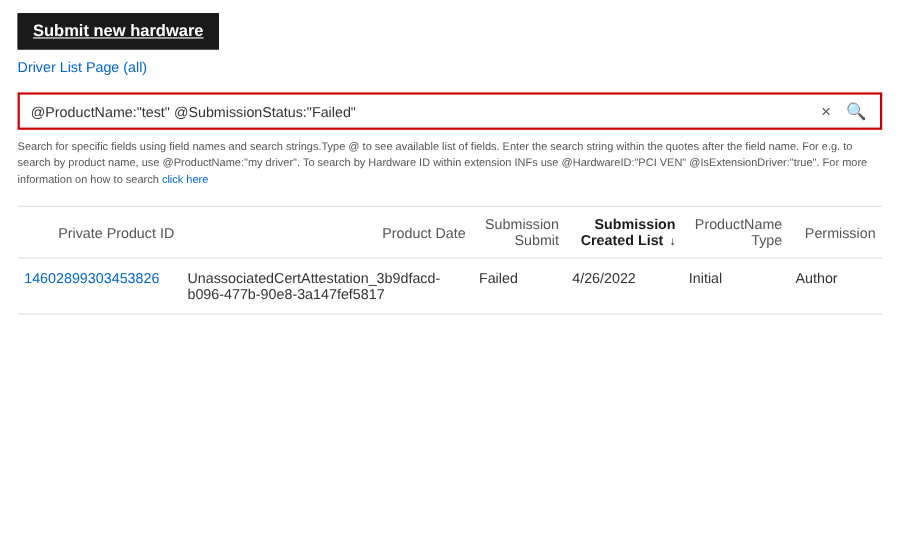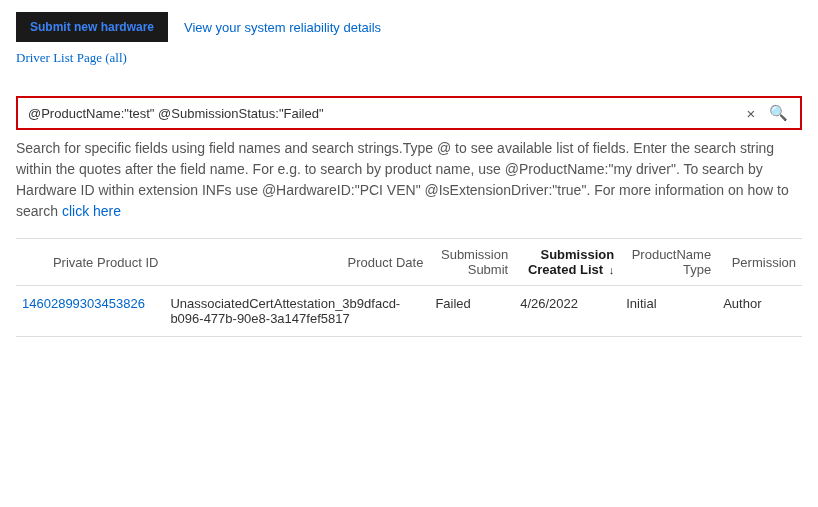--- a/index.html
+++ b/index.html
@@ -15,41 +15,41 @@
 
     
     .header-actions {
       display: flex;
       align-items: center;
       gap: 16px;
       margin-bottom: 8px;
     }
     .btn-submit {
       background: #1a1a1a;
-      color: #3b82f6;
+      color: #ffffff;
       border: 2px solid #1a1a1a;
       padding: 6px 12px;
-      font-size: 12px;
+      font-size: 15px;
       font-weight: 600;
       cursor: pointer;
+      text-decoration: underline;
     }
     .link-reliability {
       color: #0066cc;
       text-decoration: none;
       font-size: 13px;
       cursor: pointer;
     }
     .link-driver-list {
       display: inline-block;
       color: #0066cc;
       text-decoration: none;
       font-size: 13px;
       cursor: pointer;
-      margin-bottom: 30px;
-      font-family: Liberation Serif, serif;
+      margin-bottom: 16px;
     }
 
     
     .search-container {
       border: 2px solid #cc0000;
       display: flex;
       align-items: center;
       padding: 6px 10px;
       margin-bottom: 8px;
       background: #fff;
@@ -70,21 +70,21 @@
       background: none;
       border: none;
       cursor: pointer;
       color: #555;
       font-size: 15px;
       padding: 0 2px;
     }
 
     
     .search-hint {
-      font-size: 14px;
+      font-size: 10px;
       color: #555;
       line-height: 1.5;
       margin-bottom: 16px;
     }
     .search-hint a {
       color: #0066cc;
       text-decoration: none;
     }
 
     
@@ -134,21 +134,20 @@
     .col-permission { width: 80px; }
   </style>
 </head>
 <body>
 
 
 
 
 <div class="header-actions">
   <button class="btn-submit">Submit new hardware</button>
-  <a class="link-reliability" href="#">View your system reliability details</a>
 </div>
 <a class="link-driver-list" href="#">Driver List Page (all)</a>
 
 
 <div class="search-container">
   <input class="search-input" type="text" value="@ProductName:&quot;test&quot; @SubmissionStatus:&quot;Failed&quot;" style="">
   <div class="search-icons">
     <button class="icon-btn" title="Clear">
       <span>×</span>
     </button>

